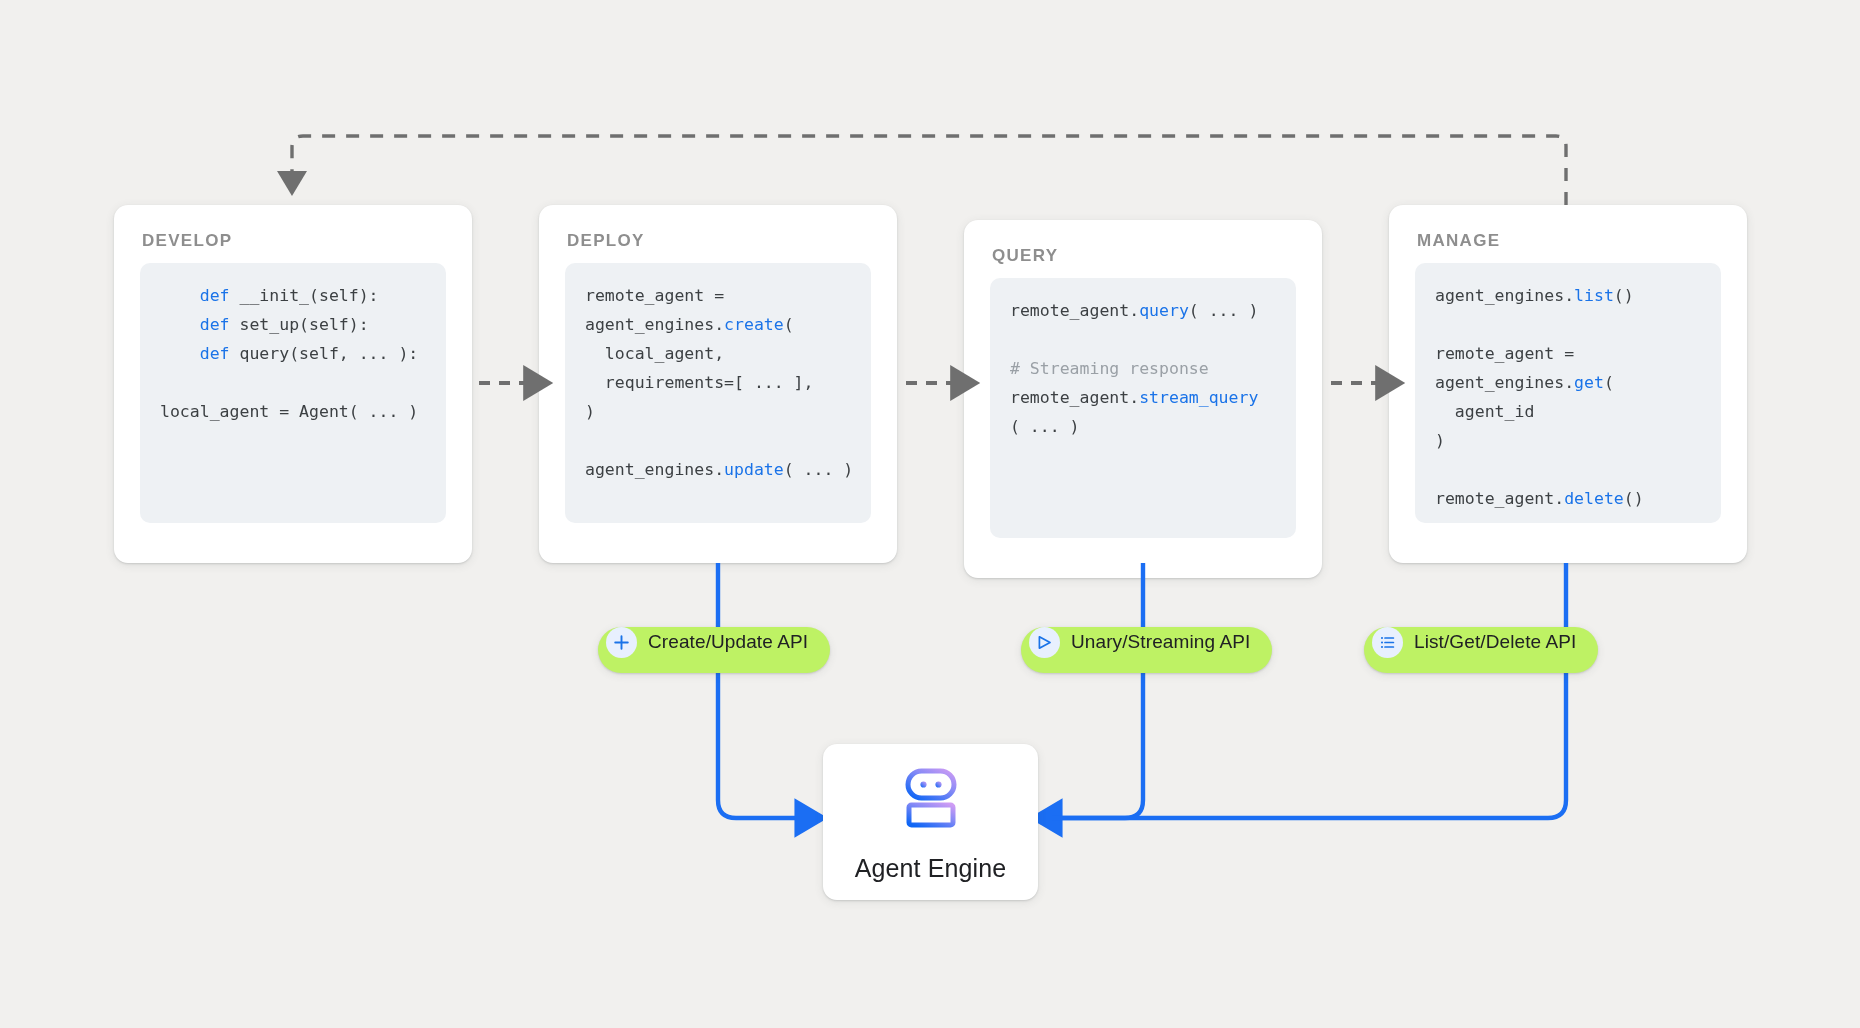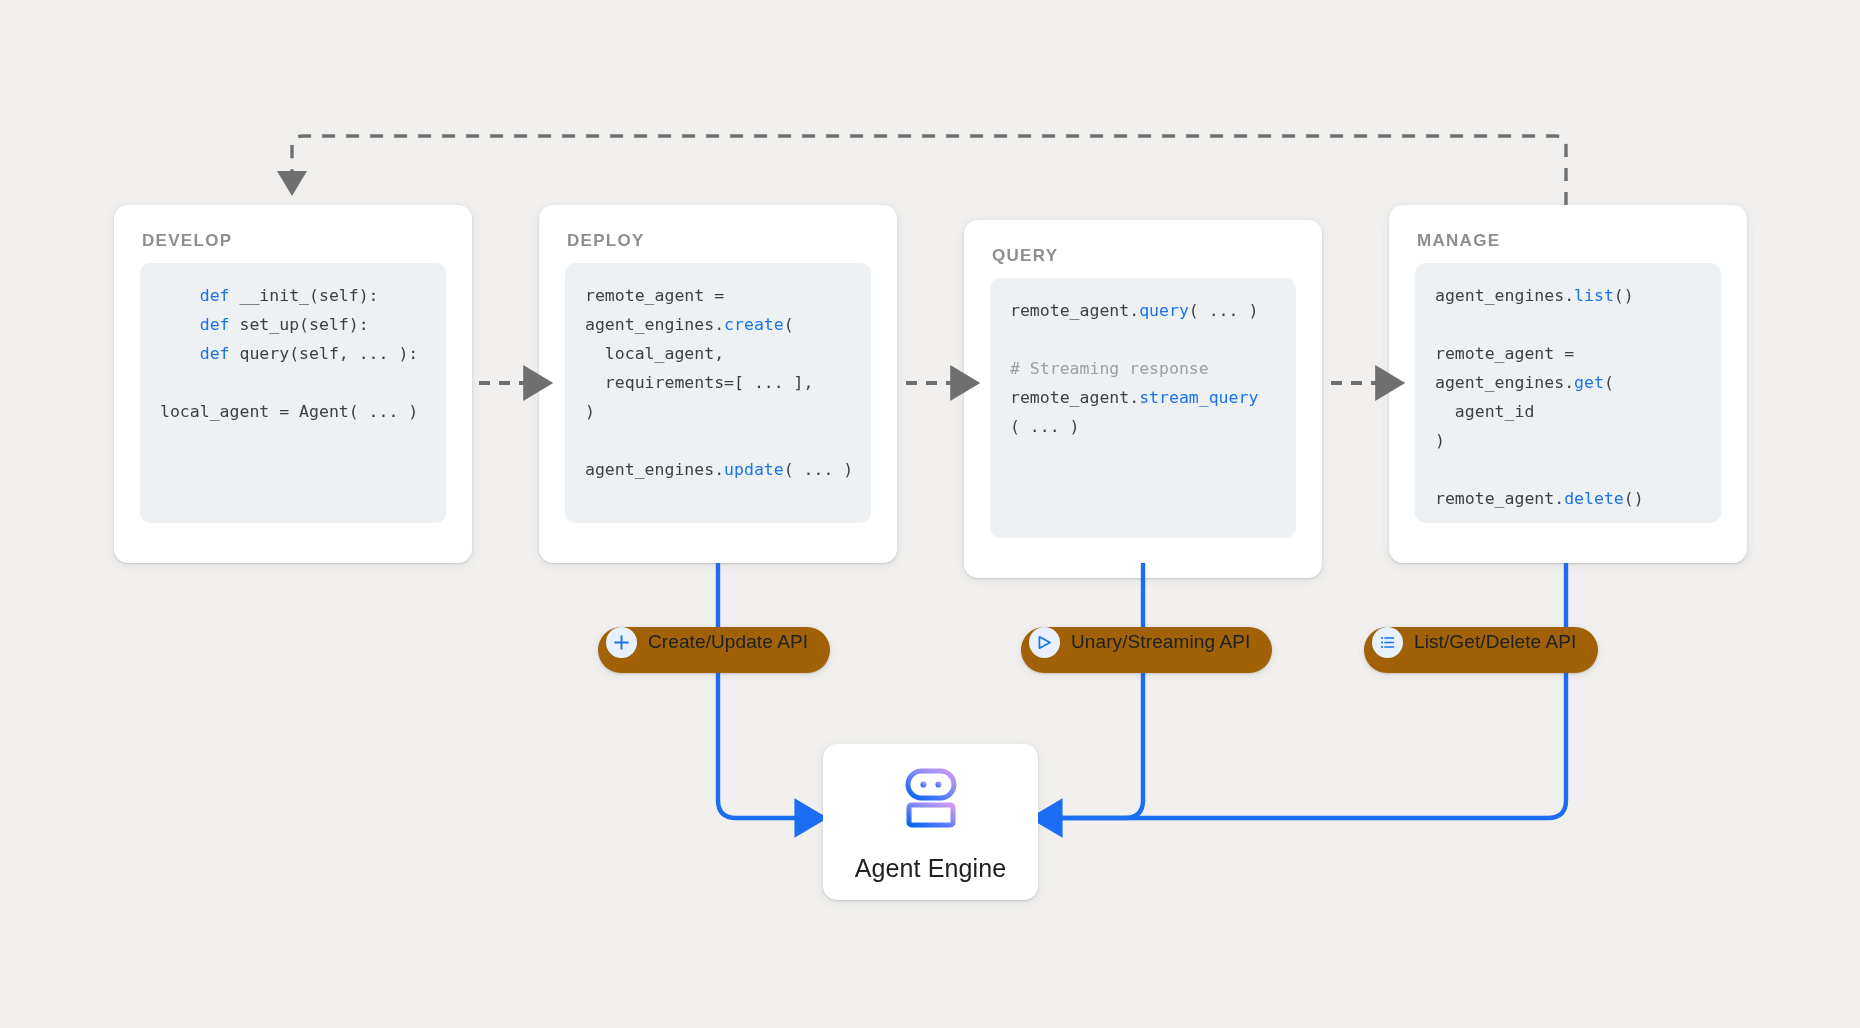--- a/index.html
+++ b/index.html
@@ -53,21 +53,21 @@
     margin-top:8px;
   }
   #agent-engine .ae-label{
     font-size:25px;color:#202124;margin-top:16px;letter-spacing:.1px;
   }
 
   
   .pill{
     position:absolute;
     height:46px;
-    background:#a16207;
+    background:#bef264;
     border-radius:23px;
     box-shadow:0 1px 2px rgba(60,64,67,.18), 0 2px 8px rgba(60,64,67,.10);
     display:flex;align-items:center;
     padding:0 22px 16px 8px;
     box-sizing:border-box;
     z-index:6;
   }
   .pill .pill-ico{
     width:31px;height:31px;border-radius:50%;
     background:#e8f0fe;

